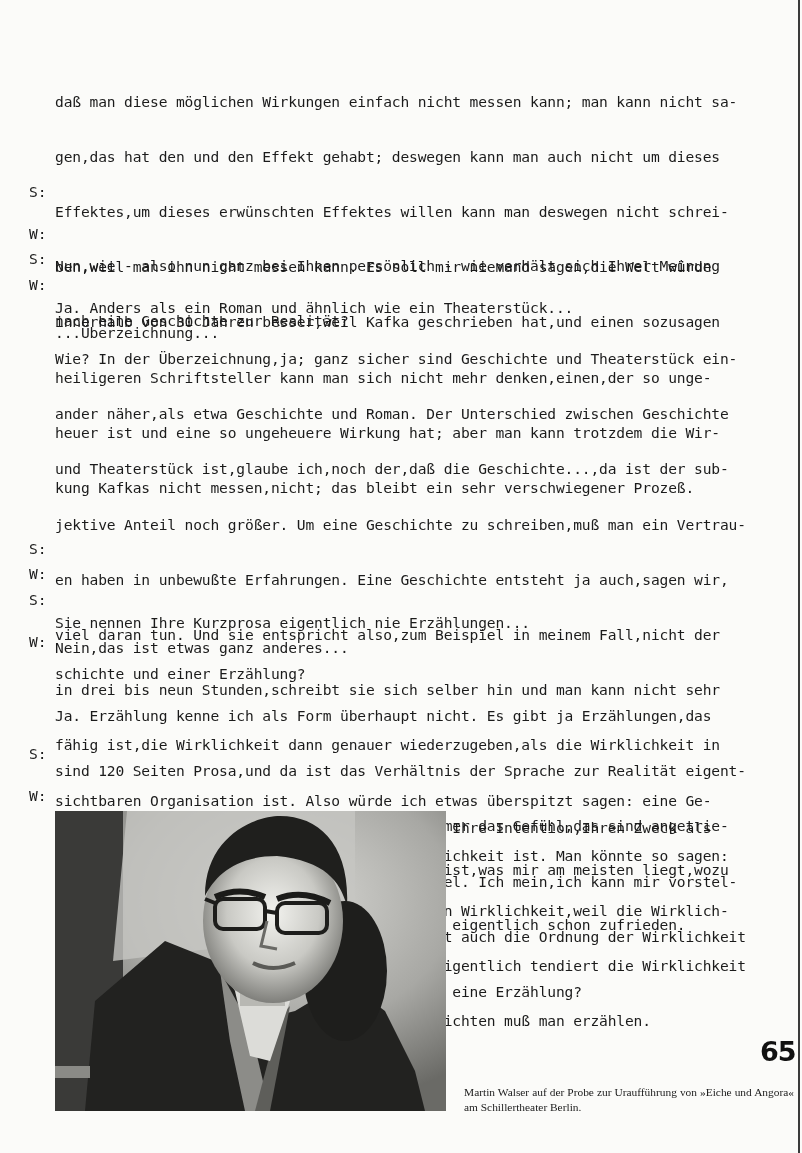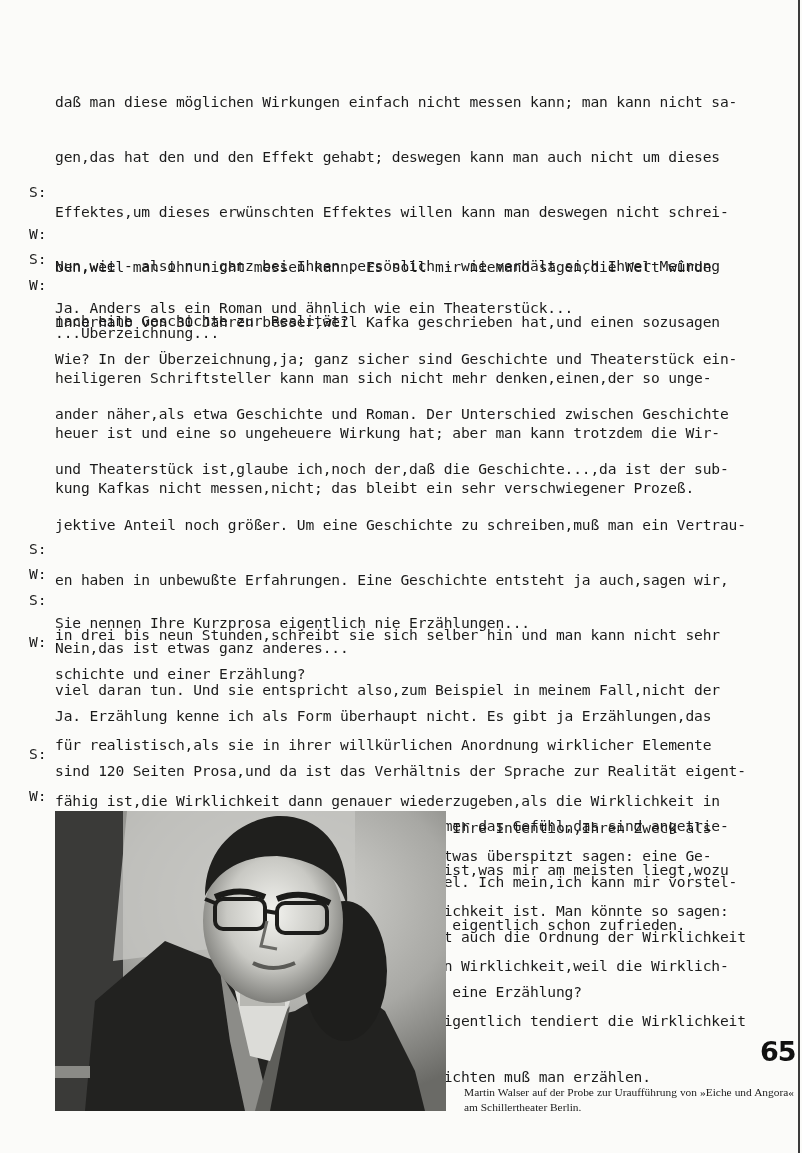--- a/index.html
+++ b/index.html
@@ -99,23 +99,22 @@
 </div>
 
 <div class="text-block" style="top:258px;">
   <span class="spk">W:</span>
   <div class="body-lines">
     <span class="line">Wie? In der Überzeichnung,ja; ganz sicher sind Geschichte und Theaterstück ein-</span>
     <span class="line">ander näher,als etwa Geschichte und Roman. Der Unterschied zwischen Geschichte</span>
     <span class="line">und Theaterstück ist,glaube ich,noch der,daß die Geschichte...,da ist der sub-</span>
     <span class="line">jektive Anteil noch größer. Um eine Geschichte zu schreiben,muß man ein Vertrau-</span>
     <span class="line">en haben in unbewußte Erfahrungen. Eine Geschichte entsteht ja auch,sagen wir,</span>
+    <span class="line">viel daran tun. Und sie entspricht also,zum Beispiel in meinem Fall,nicht der</span>
     <span class="line">in drei bis neun Stunden,schreibt sie sich selber hin und man kann nicht sehr</span>
-    <span class="line">viel daran tun. Und sie entspricht also,zum Beispiel in meinem Fall,nicht der</span>
-    <span class="line">für realistisch,als sie in ihrer willkürlichen Anordnung wirklicher Elemente</span>
     <span class="line">fähig ist,die Wirklichkeit dann genauer wiederzugeben,als die Wirklichkeit in</span>
     <span class="line">sichtbaren Organisation ist. Also würde ich etwas überspitzt sagen: eine Ge-</span>
     <span class="line">schichte zeigt der Wirklichkeit,wie die Wirklichkeit ist. Man könnte so sagen:</span>
     <span class="line">es gibt Geschichten,die ereignen sich nicht in Wirklichkeit,weil die Wirklich-</span>
     <span class="line">keit das gerade noch immer verhindert. Aber eigentlich tendiert die Wirklichkeit</span>
     <span class="line">zu dieser Art von Geschichten,und diese Geschichten muß man erzählen.</span>
   </div>
 </div>
 
 <div class="text-block" style="top:522px;">

